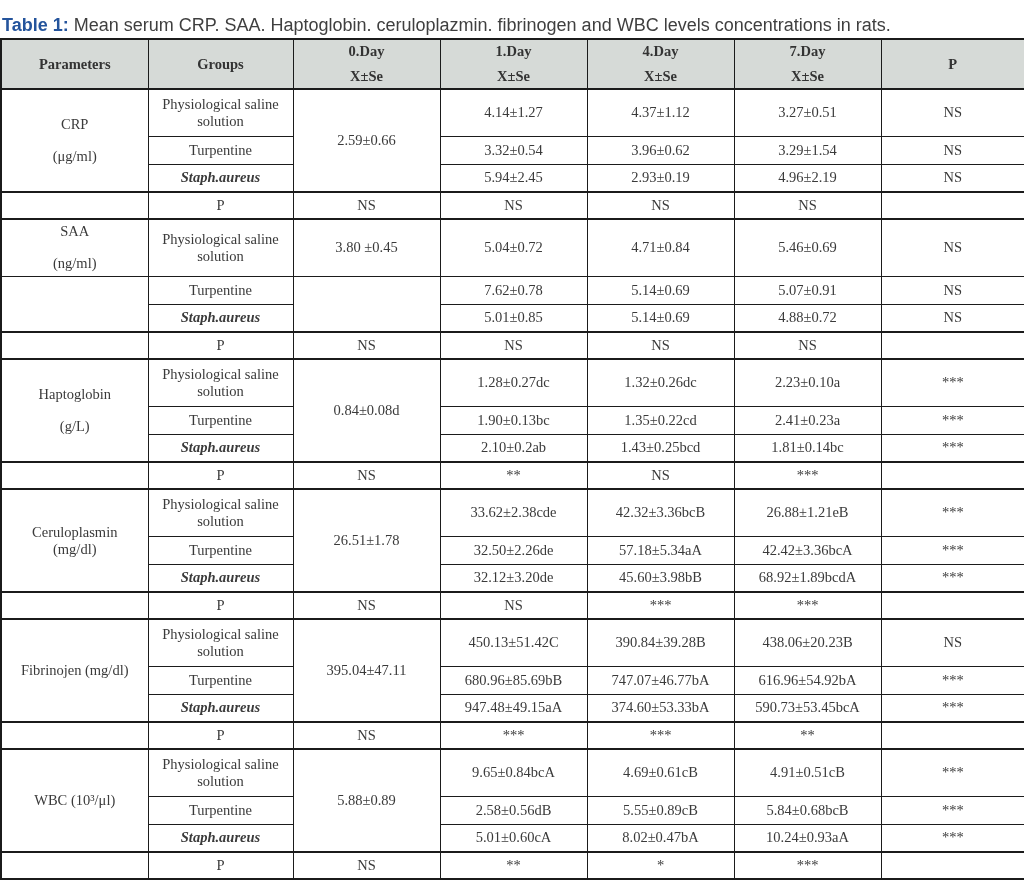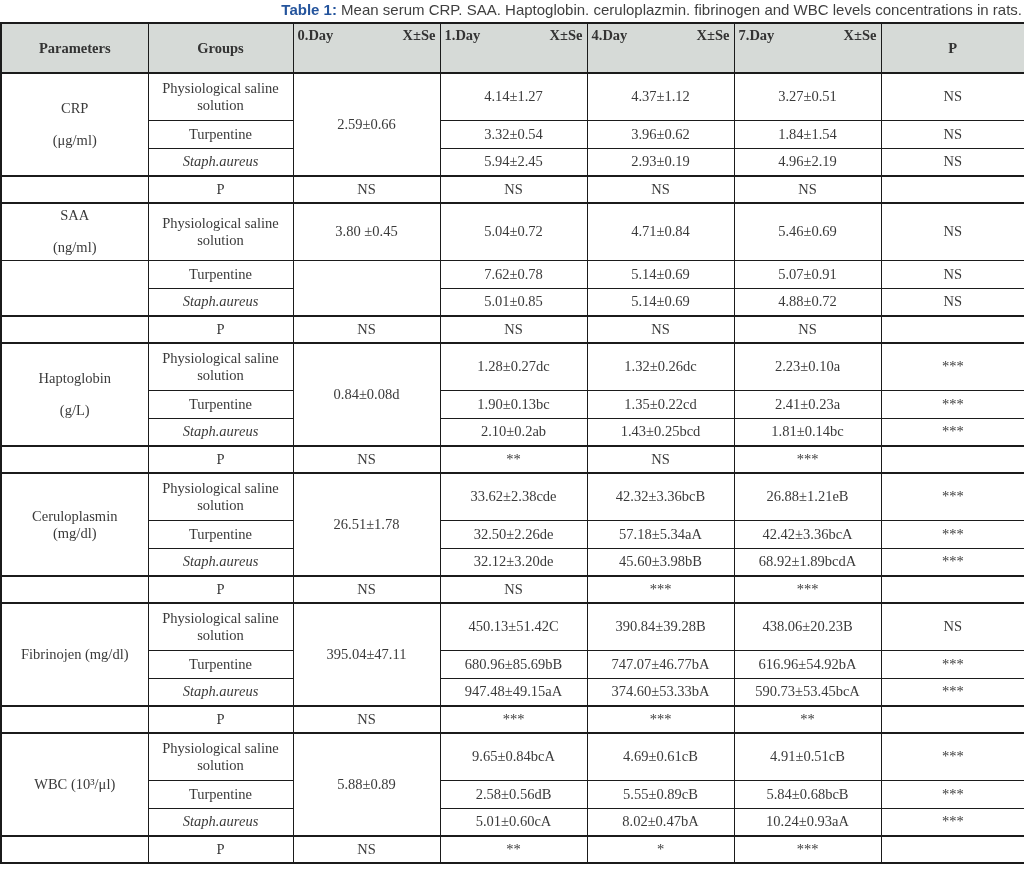--- a/index.html
+++ b/index.html
@@ -1,33 +1,33 @@
 <!DOCTYPE html>
 <html><head>
 <meta charset="utf-8">
 <style>
   html,body{margin:0;padding:0;background:#ffffff;}
   body{width:1024px;height:886px;font-family:"Liberation Sans",sans-serif;overflow:hidden;}
-  .caption{padding:0 2px 3px 2px;font-size:15px;color:#3f3f3f;line-height:19px;text-align:right;}
+  .caption{padding:16px 2px 3px 2px;font-size:18px;color:#3f3f3f;line-height:19px;}
   .caption .cap-label{color:#24549c;font-weight:bold;}
   table{border-collapse:collapse;table-layout:fixed;width:1024px;border:2px solid #1b1b1b;}
   col.c0{width:147px}col.c1{width:145px}col.c2{width:147px}col.c3{width:147px}
   col.c4{width:147px}col.c5{width:147px}col.c6{width:144px}
   th,td{border:1px solid #1b1b1b;text-align:center;vertical-align:middle;
         font-family:"Liberation Serif","DejaVu Serif",serif;font-size:14.5px;color:#3a3a3a;
         padding:1px 4px;overflow:hidden;}
   thead th{background:#d6dad7;font-weight:bold;color:#333;border-bottom:2px solid #1b1b1b;}
   thead tr{height:50px;margin-top:12px;}
-  .day-head{display:flex;flex-direction:row;justify-content:space-between;height:42px;padding:2px 0;}
+  .day-head{display:flex;flex-direction:column;justify-content:space-between;height:42px;padding:2px 0;}
   tr.row-main{height:47px;}
   tr.row-main.tall{height:57px;}
   tr.row-sub{height:28px;}
   tr.row-p{height:27px;}
   tr.row-p td{border-top:2px solid #1b1b1b;border-bottom:2px solid #1b1b1b;}
-  td.italic{font-style:italic;}
+  td.italic{font-style:italic;font-weight:bold;}
   .param-line{line-height:17px;}
   .param-spaced .param-line + .param-line{margin-top:15px;}
 </style>
 </head>
 <body>
 
 <div class="caption">
   <span class="cap-label">Table 1:</span><span> Mean serum CRP. SAA. Haptoglobin. ceruloplazmin. fibrinogen and WBC levels concentrations in rats.</span>
 </div>
 
@@ -82,21 +82,21 @@
         <td rowspan="3">2.59±0.66</td>
         <td>4.14±1.27</td>
         <td>4.37±1.12</td>
         <td>3.27±0.51</td>
         <td>NS</td>
       </tr>
       <tr class="row-sub">
         <td>Turpentine</td>
         <td>3.32±0.54</td>
         <td>3.96±0.62</td>
-        <td>1.84±1.54</td>
+        <td>3.29±1.54</td>
         <td>NS</td>
       </tr>
       <tr class="row-sub">
         <td class="italic">Staph.aureus</td>
         <td>5.94±2.45</td>
         <td>2.93±0.19</td>
         <td>4.96±2.19</td>
         <td>NS</td>
       </tr>
       <tr class="row-p">

